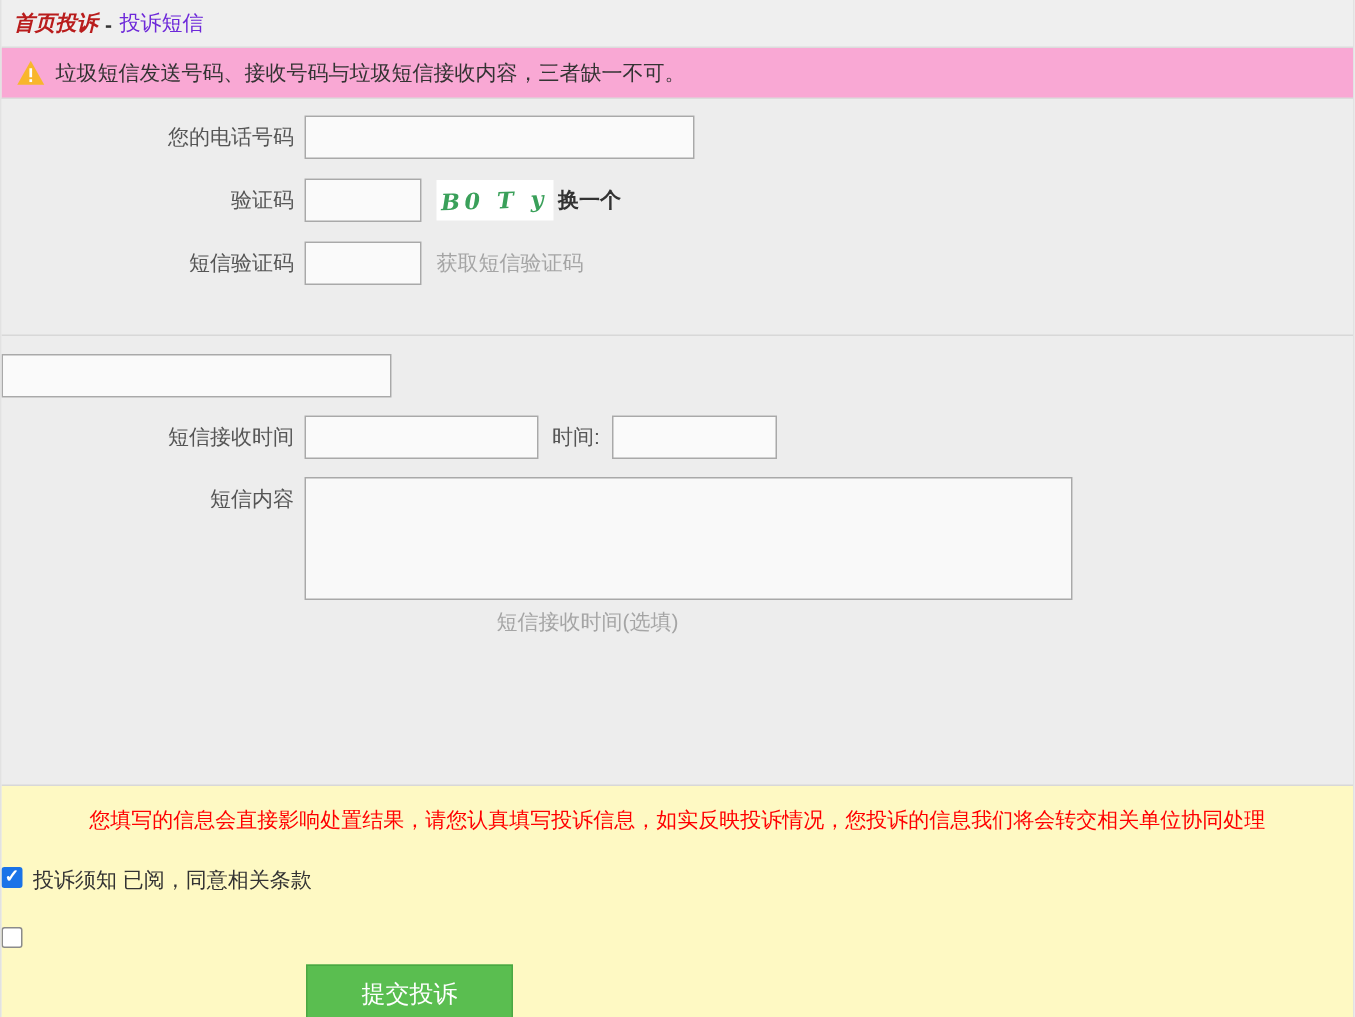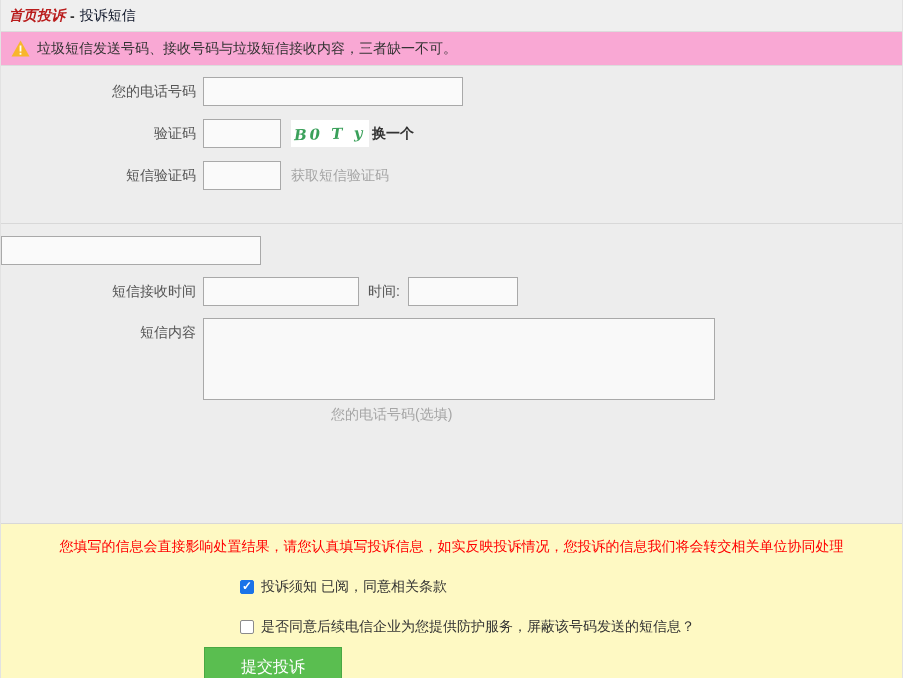--- a/index.html
+++ b/index.html
@@ -20,21 +20,21 @@
 
   
   .breadcrumb {
     height: 32px; background: #efefef;
     border-bottom: 1px solid #dcdcdc;
     display: flex; align-items: center;
     padding-left: 8px;
   }
   .breadcrumb .primary { font-weight: bold; color: #b91c1c; font-style: italic; }
   .breadcrumb .sep { font-weight: bold; color: #333; margin: 0 5px; }
-  .breadcrumb .secondary { color: #0f172a; }
+  .breadcrumb .secondary { color: #6d28d9; }
 
   
   .warnbar {
     height: 34px; background: #f9a8d4;
     border-bottom: 1px solid #dcdcdc;
     display: flex; align-items: center;
     padding-left: 10px;
   }
   .warnbar svg { display: block; margin-right: 7px; }
   .warnbar .warntext { color: #333; }
@@ -96,22 +96,22 @@
 
   
   .bottom {
     height: 154px; background: #fef9c3;
     padding-top: 14px;
   }
   .notice {
     text-align: center; color: #ff0000; height: 16px;
   }
   .agree-row {
-    display: flex; align-items: center;
-    padding-left: 196px; margin-top: 0; margin-left: 43px;
+    display: flex; 
+    margin-top: 0;
   }
   .agree-row.first { margin-top: 24px; }
   .agree-row.second { margin-top: 22px; }
   .cbox {
     width: 14px; height: 14px; flex: 0 0 14px;
     background: #fff; border: 1px solid #8b8b8b;
     border-radius: 2px; margin-right: 7px;
     position: relative; cursor: pointer;
   }
   .cbox.checked { background: #1a73e8; border-color: #1a73e8; }
@@ -176,32 +176,31 @@
     <div class="frow">
       <label class="flabel">短信接收时间</label>
       <input class="tbox w-date" type="text" value="" style="">
       <span class="time-label">时间:</span>
       <input class="tbox w-time" type="text" value="" style="">
     </div>
     <div class="frow top" style="margin-bottom:0;">
       <label class="flabel">短信内容</label>
       <textarea class="content-area" style=""></textarea>
     </div>
-    <div class="upload-hint">您的电话号码(选填)</div>
+    <div class="upload-hint">短信接收时间(选填)</div>
   </div>
 
   <div class="bottom">
     <div class="notice">您填写的信息会直接影响处置结果，请您认真填写投诉信息，如实反映投诉情况，您投诉的信息我们将会转交相关单位协同处理</div>
 
     <div class="agree-row first">
       <span class="cbox checked"></span>
       <span class="agree-label">投诉须知 已阅，同意相关条款</span>
     </div>
 
     <div class="agree-row second">
       <span class="cbox"></span>
-      <span class="agree-label">是否同意后续电信企业为您提供防护服务，屏蔽该号码发送的短信息？</span>
     </div>
 
     <button class="submit-btn">提交投诉</button>
   </div>
 
 </div>
 
 </body></html>

